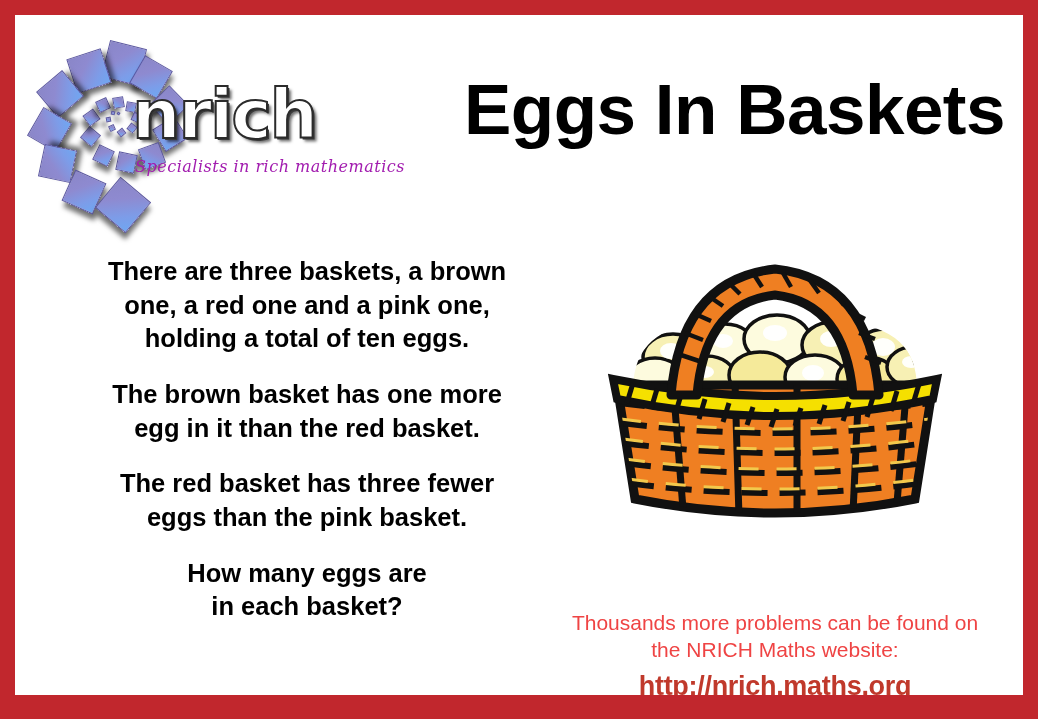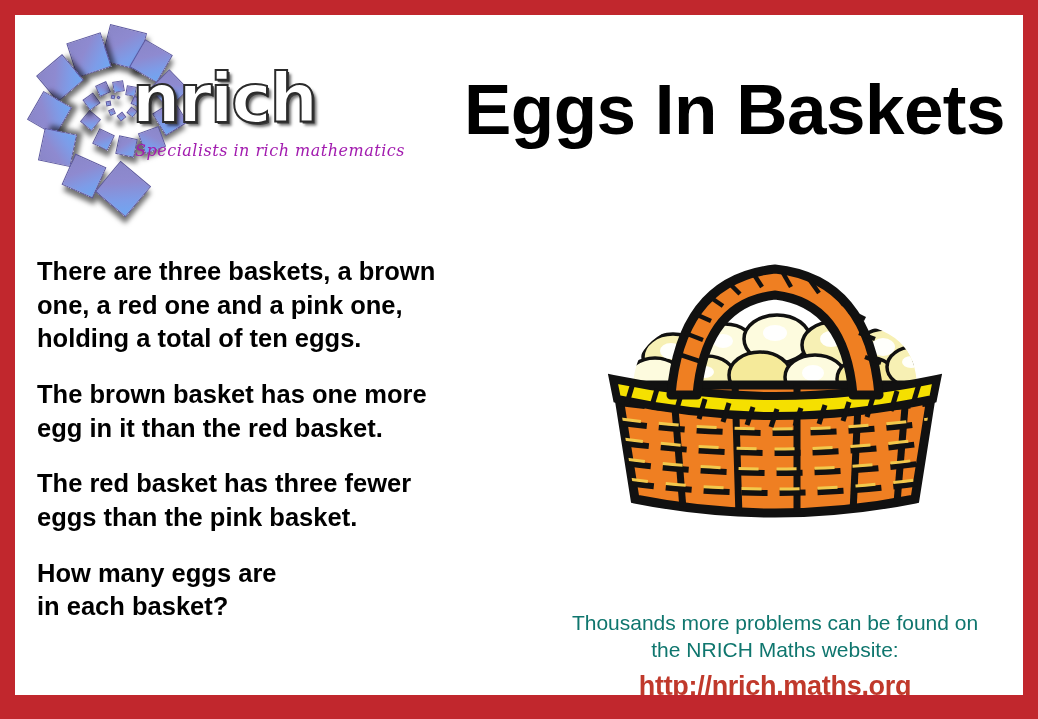--- a/index.html
+++ b/index.html
@@ -26,21 +26,21 @@
     width: 1008px;
     height: 680px;
     background: #ffffff;
     overflow: hidden;
   }
 
   
   .logo {
     position: absolute;
     left: 12px;
-    top: 8px;
+    top: 24px;
     width: 370px;
     height: 200px;
   }
   .logo-spiral {
     position: absolute;
     left: 0;
     top: 0;
     width: 200px;
     height: 200px;
   }
@@ -92,21 +92,21 @@
     letter-spacing: -0.5px;
     line-height: 1.05;
   }
 
   
   .body-text {
     position: absolute;
     left: 22px;
     top: 240px;
     width: 540px;
-    text-align: left;
+    text-align: center;
   }
   .para {
     font-family: "Liberation Sans", sans-serif;
     font-size: 25.5px;
     font-weight: bold;
     color: #000000;
     line-height: 1.32;
     margin: 0 0 22px 0;
     white-space: pre-line;
   }
@@ -125,21 +125,21 @@
   .footer {
     position: absolute;
     left: 520px;
     top: 595px;
     width: 480px;
     text-align: center;
   }
   .footer-line {
     font-family: "Liberation Sans", sans-serif;
     font-size: 21px;
-    color: #0f766e;
+    color: #ef4444;
     line-height: 1.28;
     white-space: pre-line;
   }
   .footer-url {
     margin-top: 7px;
     font-family: Liberation Sans, sans-serif;
     font-size: 27px;
     font-weight: bold;
     color: #c0392b;
     letter-spacing: -0.3px;

